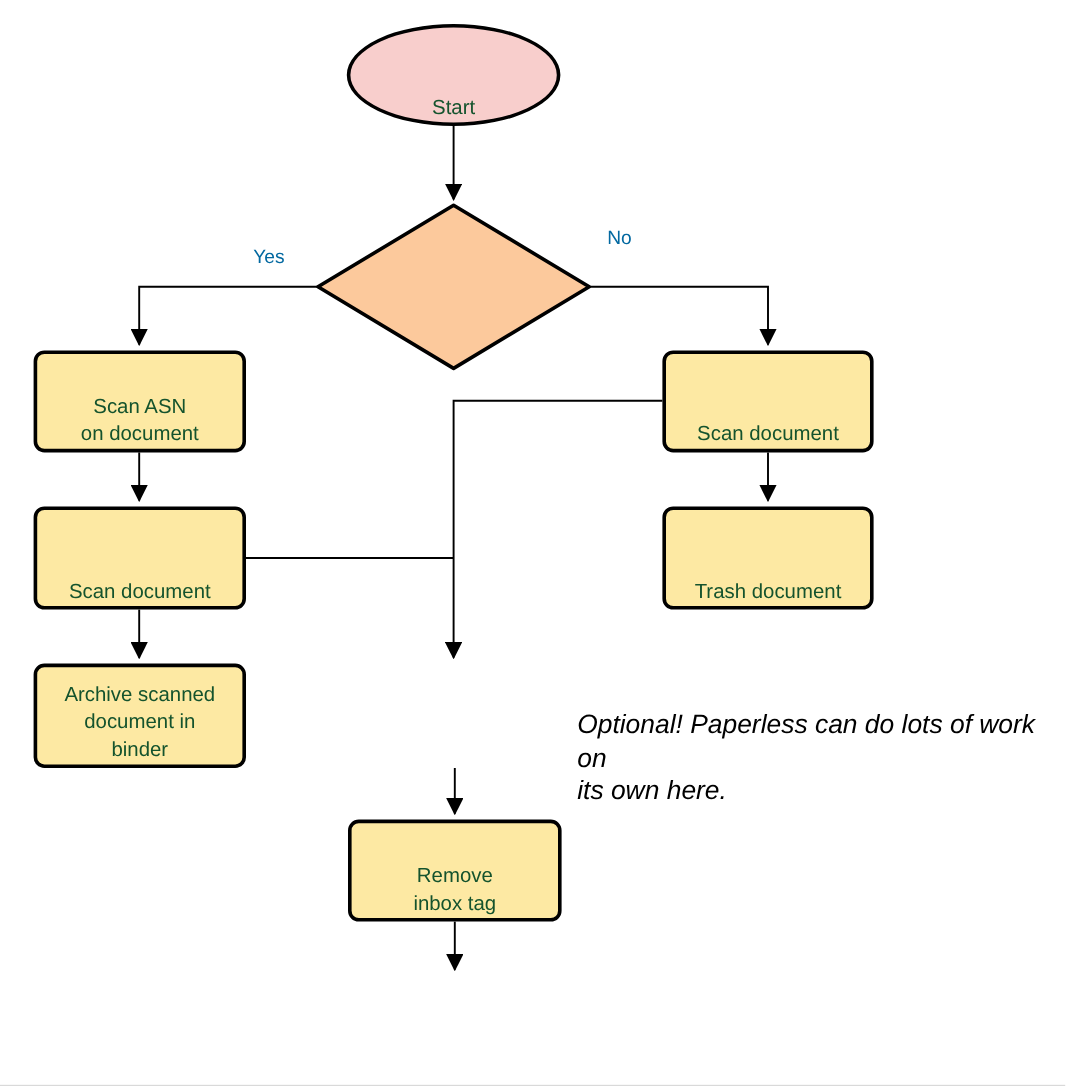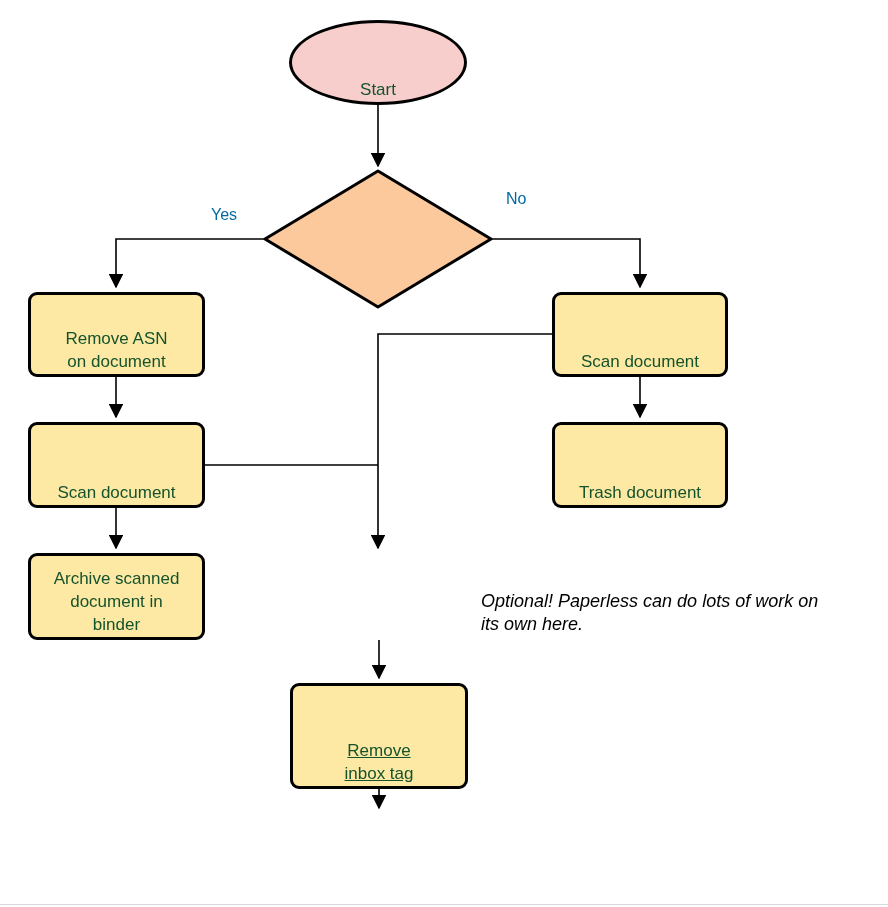--- a/index.html
+++ b/index.html
@@ -56,21 +56,21 @@
     font-size: 16px;
     color: #0369a1;
     z-index: 2;
     background: transparent;
   }
   .note {
     position: absolute;
     left: 481px;
     top: 590px;
     width: 406px;
-    font-size: 18px;
+    font-size: 22px;
     font-style: italic;
     color: #000000;
     line-height: 1.25;
     white-space: pre-line;
     z-index: 2;
   }
   .bottom-border {
     position: absolute;
     left: 0;
     top: 904px;
@@ -104,21 +104,21 @@
     <polyline points="379,640 379,678" fill="none" stroke="#000000" stroke-width="1.6" marker-end="url(#arrow)"></polyline>
     <polyline points="379,768 379,808" fill="none" stroke="#000000" stroke-width="1.6" marker-end="url(#arrow)"></polyline>
   </svg>
 
   <div class="node terminal" style="left:289px; top:20px; width:178px; height:85px;">
     <span>Start</span>
   </div>
 
 
   <div class="node process" style="left:28px; top:292px; width:177px; height:85px;">
-    <span>Remove ASN
+    <span>Scan ASN
 on document</span>
   </div>
 
   <div class="node process" style="left:552px; top:292px; width:176px; height:85px;">
     <span>Scan document</span>
   </div>
 
   <div class="node process" style="left:28px; top:422px; width:177px; height:86px;">
     <span>Scan document</span>
   </div>
@@ -127,21 +127,21 @@
     <span>Trash document</span>
   </div>
 
   <div class="node process" style="left:28px; top:553px; width:177px; height:87px;">
     <span>Archive scanned
 document in
 binder</span>
   </div>
 
 
-  <div class="node process" style="left:290px; top:683px; width:178px; height:106px;text-decoration:underline;">
+  <div class="node process" style="left:290px; top:683px; width:178px; height:85px;">
     <span>Remove
 inbox tag</span>
   </div>
 
 
   <div class="edge-label" style="left:211px; top:206px;">Yes</div>
   <div class="edge-label" style="left:506px; top:190px;">No</div>
 
   <div class="note">Optional! Paperless can do lots of work on
 its own here.</div>

